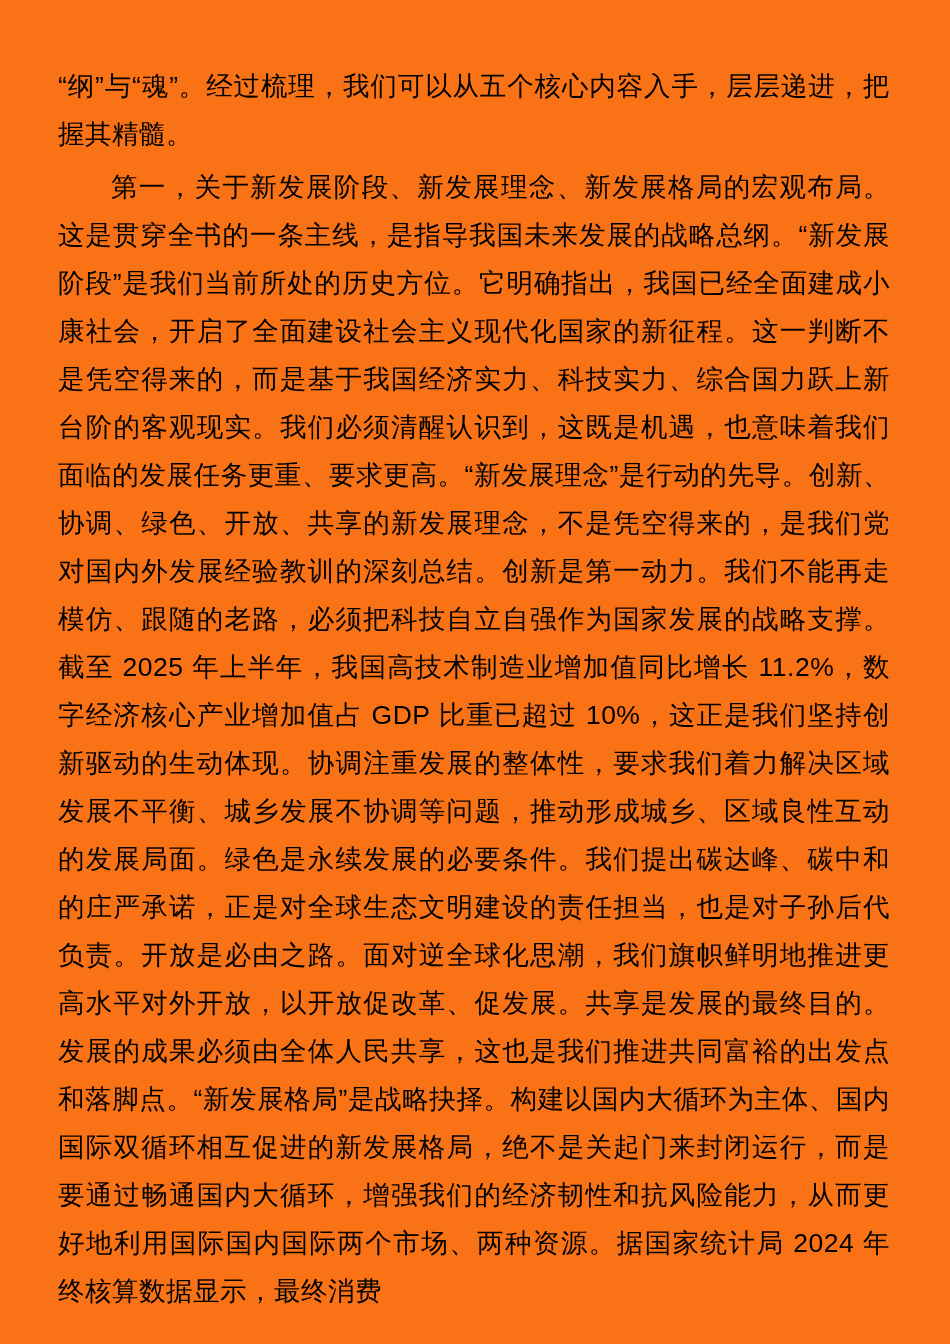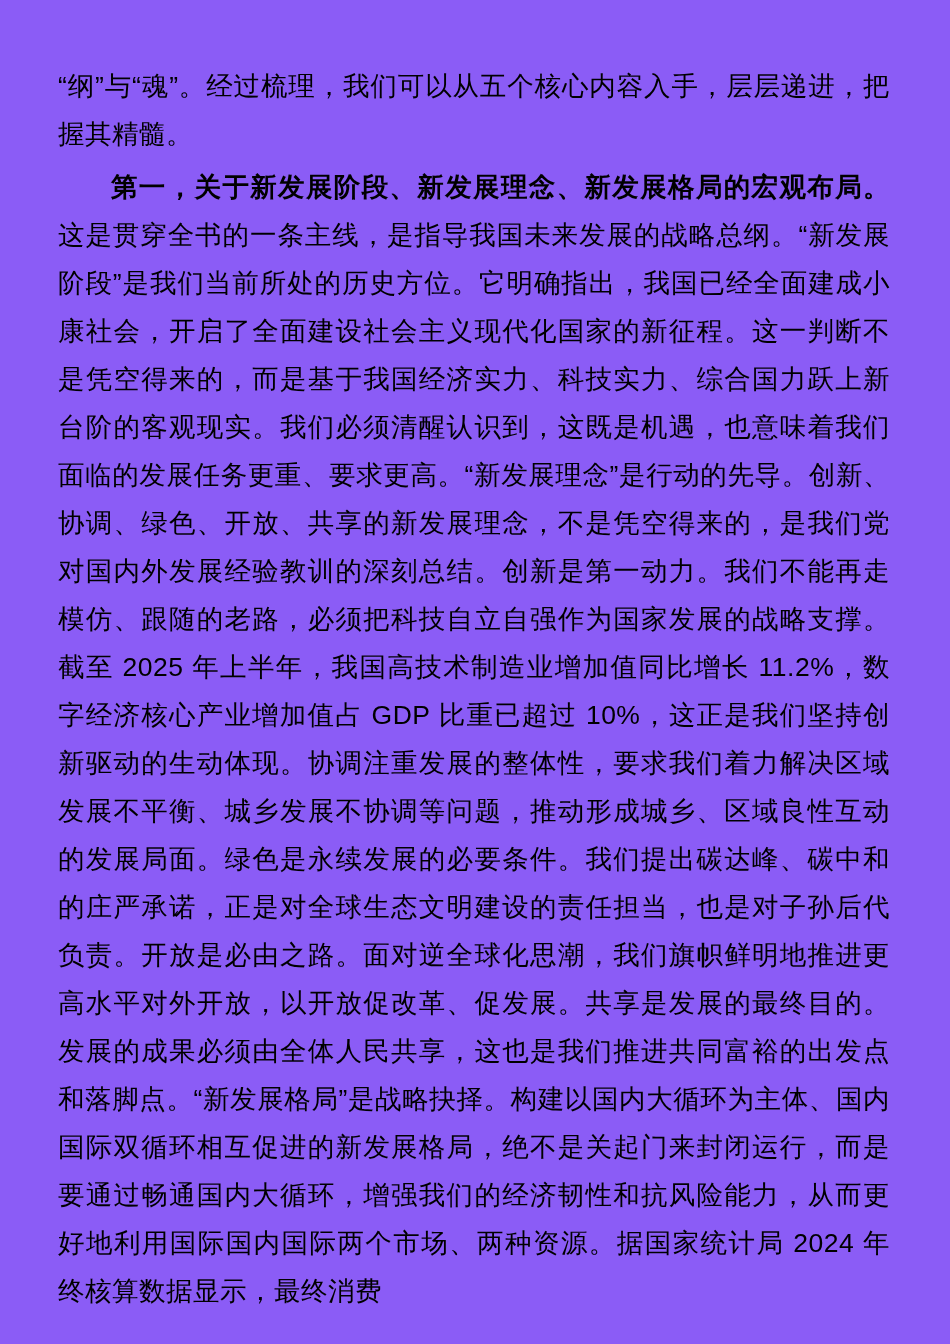--- a/index.html
+++ b/index.html
@@ -11,39 +11,39 @@
     width: 950px;
     height: 1344px;
     overflow: hidden;
     font-family: "Liberation Sans", sans-serif;
   }
   .page {
     box-sizing: border-box;
     width: 950px;
     height: 1344px;
     padding: 62px 60px 0 58px;
-    background: #8b5cf6;
+    background: #f97316;
     color: #000000;
   }
   .doc-body p.para {
     margin: 0;
     font-size: 26.5px;
     line-height: 48px;
     text-align: justify;
     text-justify: inter-ideograph;
     letter-spacing: 0.5px;
     color: #000000;
     word-break: break-all;
   }
   .doc-body p.para.indent {
     text-indent: 2em;
     margin-top: 5px;
   }
   .run.bold {
-    font-weight: 700;
+    font-weight: 400;
   }
 </style>
 </head>
 <body>
 
 <div class="page">
   <div class="doc-body">
       <p class="para"><span class="run">“纲”与“魂”。经过梳理，我们可以从五个核心内容入手，层层递进，把握其精髓。</span></p>
       <p class="para indent"><span class="run bold">第一，关于新发展阶段、新发展理念、新发展格局的宏观布局。</span><span class="run">这是贯穿全书的一条主线，是指导我国未来发展的战略总纲。“新发展阶段”是我们当前所处的历史方位。它明确指出，我国已经全面建成小康社会，开启了全面建设社会主义现代化国家的新征程。这一判断不是凭空得来的，而是基于我国经济实力、科技实力、综合国力跃上新台阶的客观现实。我们必须清醒认识到，这既是机遇，也意味着我们面临的发展任务更重、要求更高。“新发展理念”是行动的先导。创新、协调、绿色、开放、共享的新发展理念，不是凭空得来的，是我们党对国内外发展经验教训的深刻总结。创新是第一动力。我们不能再走模仿、跟随的老路，必须把科技自立自强作为国家发展的战略支撑。截至 2025 年上半年，我国高技术制造业增加值同比增长 11.2%，数字经济核心产业增加值占 GDP 比重已超过 10%，这正是我们坚持创新驱动的生动体现。协调注重发展的整体性，要求我们着力解决区域发展不平衡、城乡发展不协调等问题，推动形成城乡、区域良性互动的发展局面。绿色是永续发展的必要条件。我们提出碳达峰、碳中和的庄严承诺，正是对全球生态文明建设的责任担当，也是对子孙后代负责。开放是必由之路。面对逆全球化思潮，我们旗帜鲜明地推进更高水平对外开放，以开放促改革、促发展。共享是发展的最终目的。发展的成果必须由全体人民共享，这也是我们推进共同富裕的出发点和落脚点。“新发展格局”是战略抉择。构建以国内大循环为主体、国内国际双循环相互促进的新发展格局，绝不是关起门来封闭运行，而是要通过畅通国内大循环，增强我们的经济韧性和抗风险能力，从而更好地利用国际国内国际两个市场、两种资源。据国家统计局 2024 年终核算数据显示，最终消费</span></p>
     </div>

